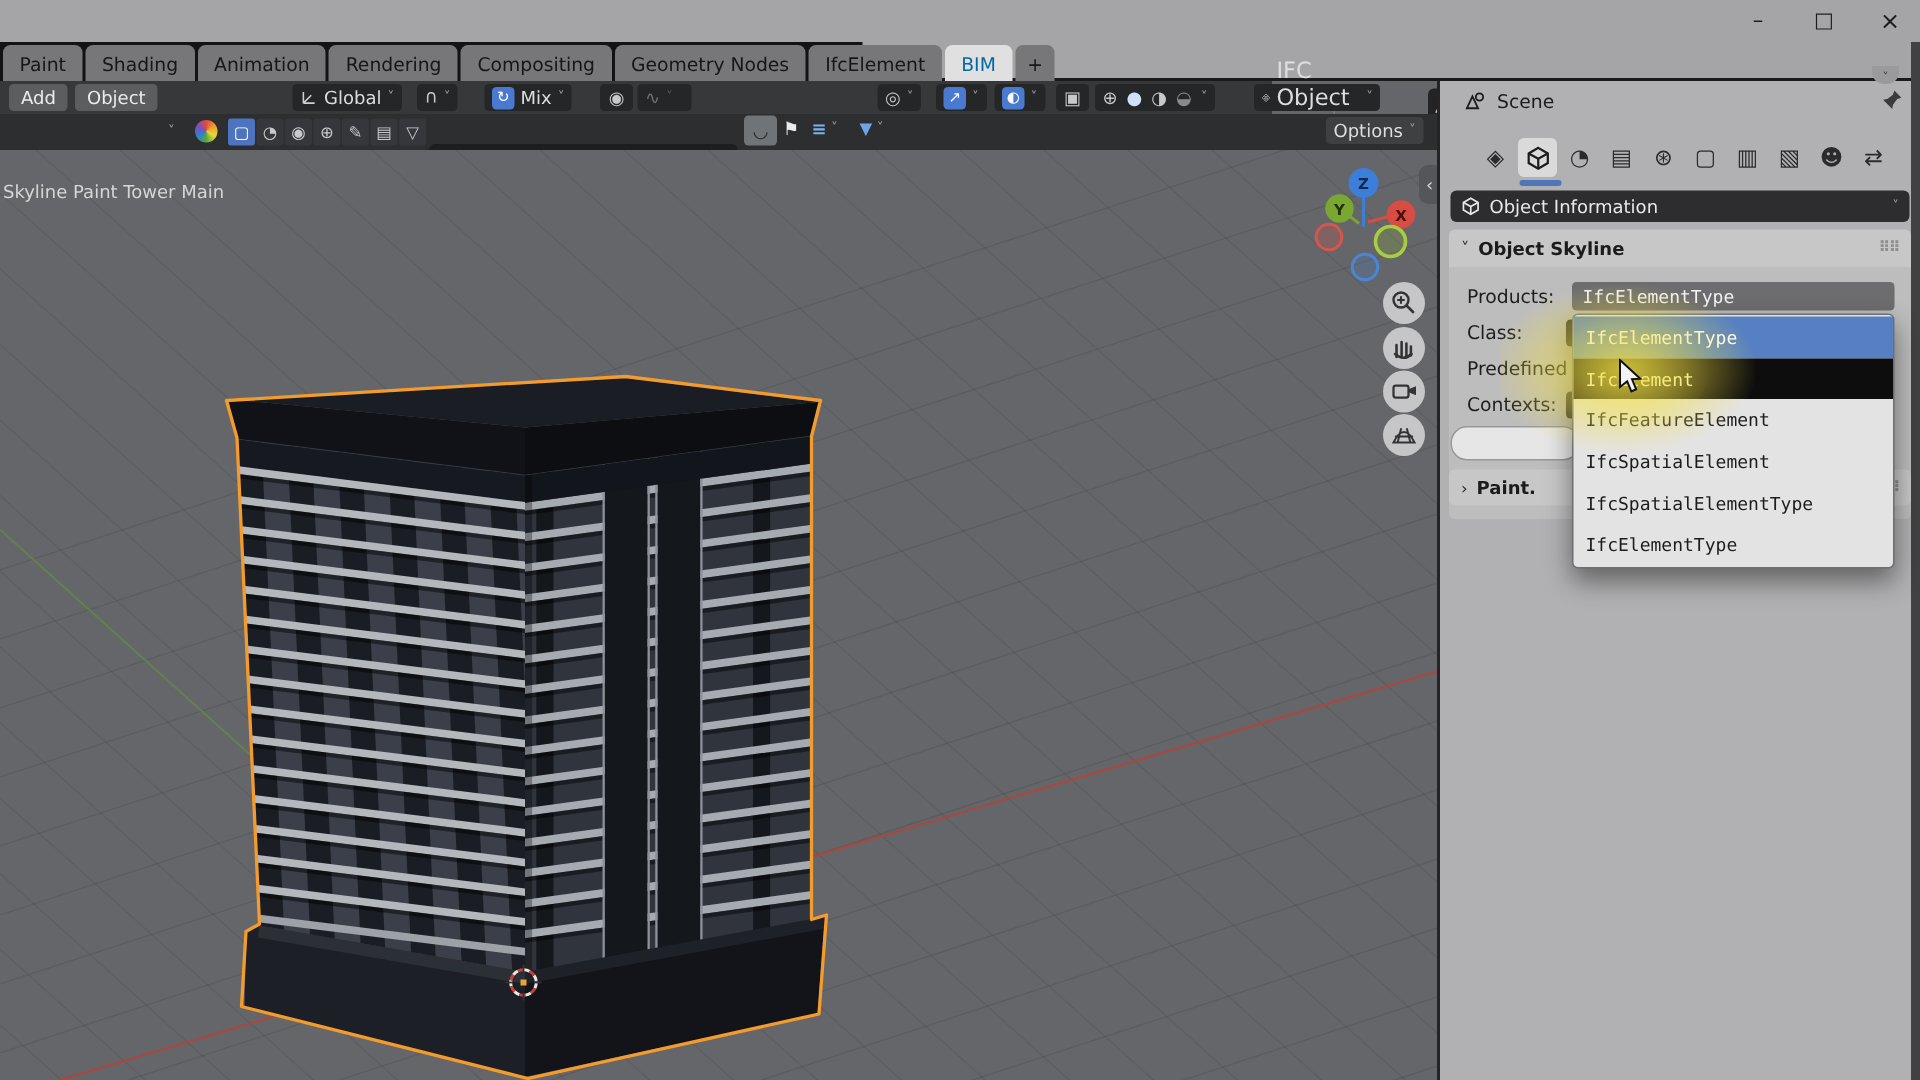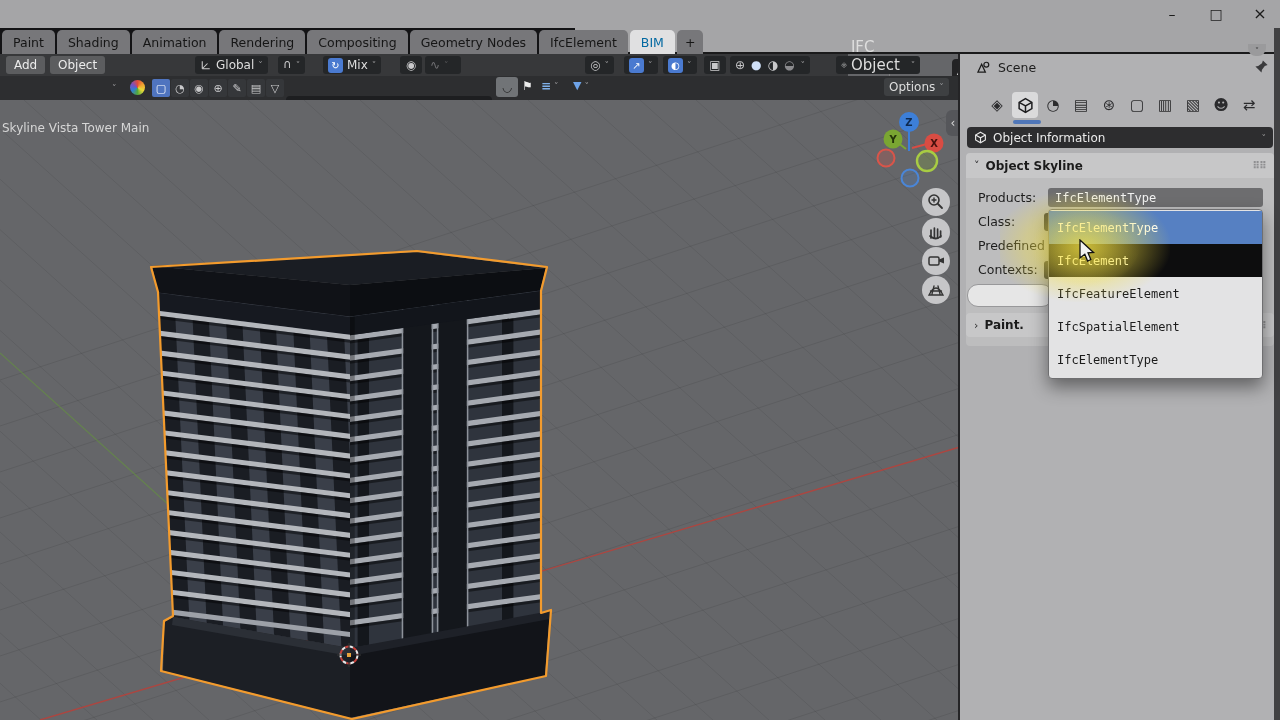--- a/index.html
+++ b/index.html
@@ -488,21 +488,21 @@
       <path d="M931 238 v-8 m3.4 8 v-10 m3.2 10 v-9 m3 8 v-6" stroke="#333" stroke-width="1.7" fill="none"></path>
       <path d="M930 236 q6 5 11 0" stroke="#333" stroke-width="1.7" fill="none"></path>
       <circle cx="936" cy="261" r="14" fill="rgba(206,206,208,0.92)"></circle>
       <rect x="929" y="257" width="10" height="8" rx="1.5" fill="none" stroke="#333" stroke-width="1.5"></rect>
       <path d="M939 259.5 l5 -2 v6 l-5 -2 Z" fill="#333"></path>
       <circle cx="936" cy="290" r="14" fill="rgba(206,206,208,0.92)"></circle>
       <path d="M929 295 q7 -14 14 0 Z M932 294 l2 -8 M940 294 l-2 -8 M930.5 291 h11" fill="none" stroke="#333" stroke-width="1.3"></path>
     </g>
   </svg>
 
-  <div class="abs" id="vplabel">Skyline Vista Tower Main</div>
+  <div class="abs" id="vplabel">Skyline Paint Tower Main</div>
   <div class="abs" id="collapse-tab">‹</div>
   <div class="abs" id="vsplit"></div>
 
   <div class="abs" id="props"></div>
   <div class="abs" id="paneltop-chev">˅</div>
   <div class="abs" id="crumb">
     <svg width="15" height="15" color="#1c1c1c">
         <use href="#sym-scene"></use>
       </svg>
     <span>Scene</span>
@@ -560,20 +560,21 @@
     <span class="arrow">›</span>
     <span>Paint.</span>
     <span class="grip">⠿⠿</span>
   </div>
 
   <div class="abs" id="dropdown">
     <div class="ditem selected">IfcElementType</div>
     <div class="ditem hover">IfcElement</div>
     <div class="ditem">IfcFeatureElement</div>
     <div class="ditem">IfcSpatialElement</div>
+    <div class="ditem">IfcSpatialElementType</div>
     <div class="ditem">IfcElementType</div>
   </div>
 
   <div class="abs" id="blob1"></div>
   <div class="abs" id="blob2"></div>
   <svg class="abs" id="mcursor" width="20" height="26">
     <path d="M2 1 L2 19 L6.8 15.2 L9.6 22 L12.8 20.5 L10 13.8 L15.5 13.5 Z" fill="#f2f2f2" stroke="#111" stroke-width="1.3"></path>
   </svg>
 
   <div class="abs" id="redge"></div>

